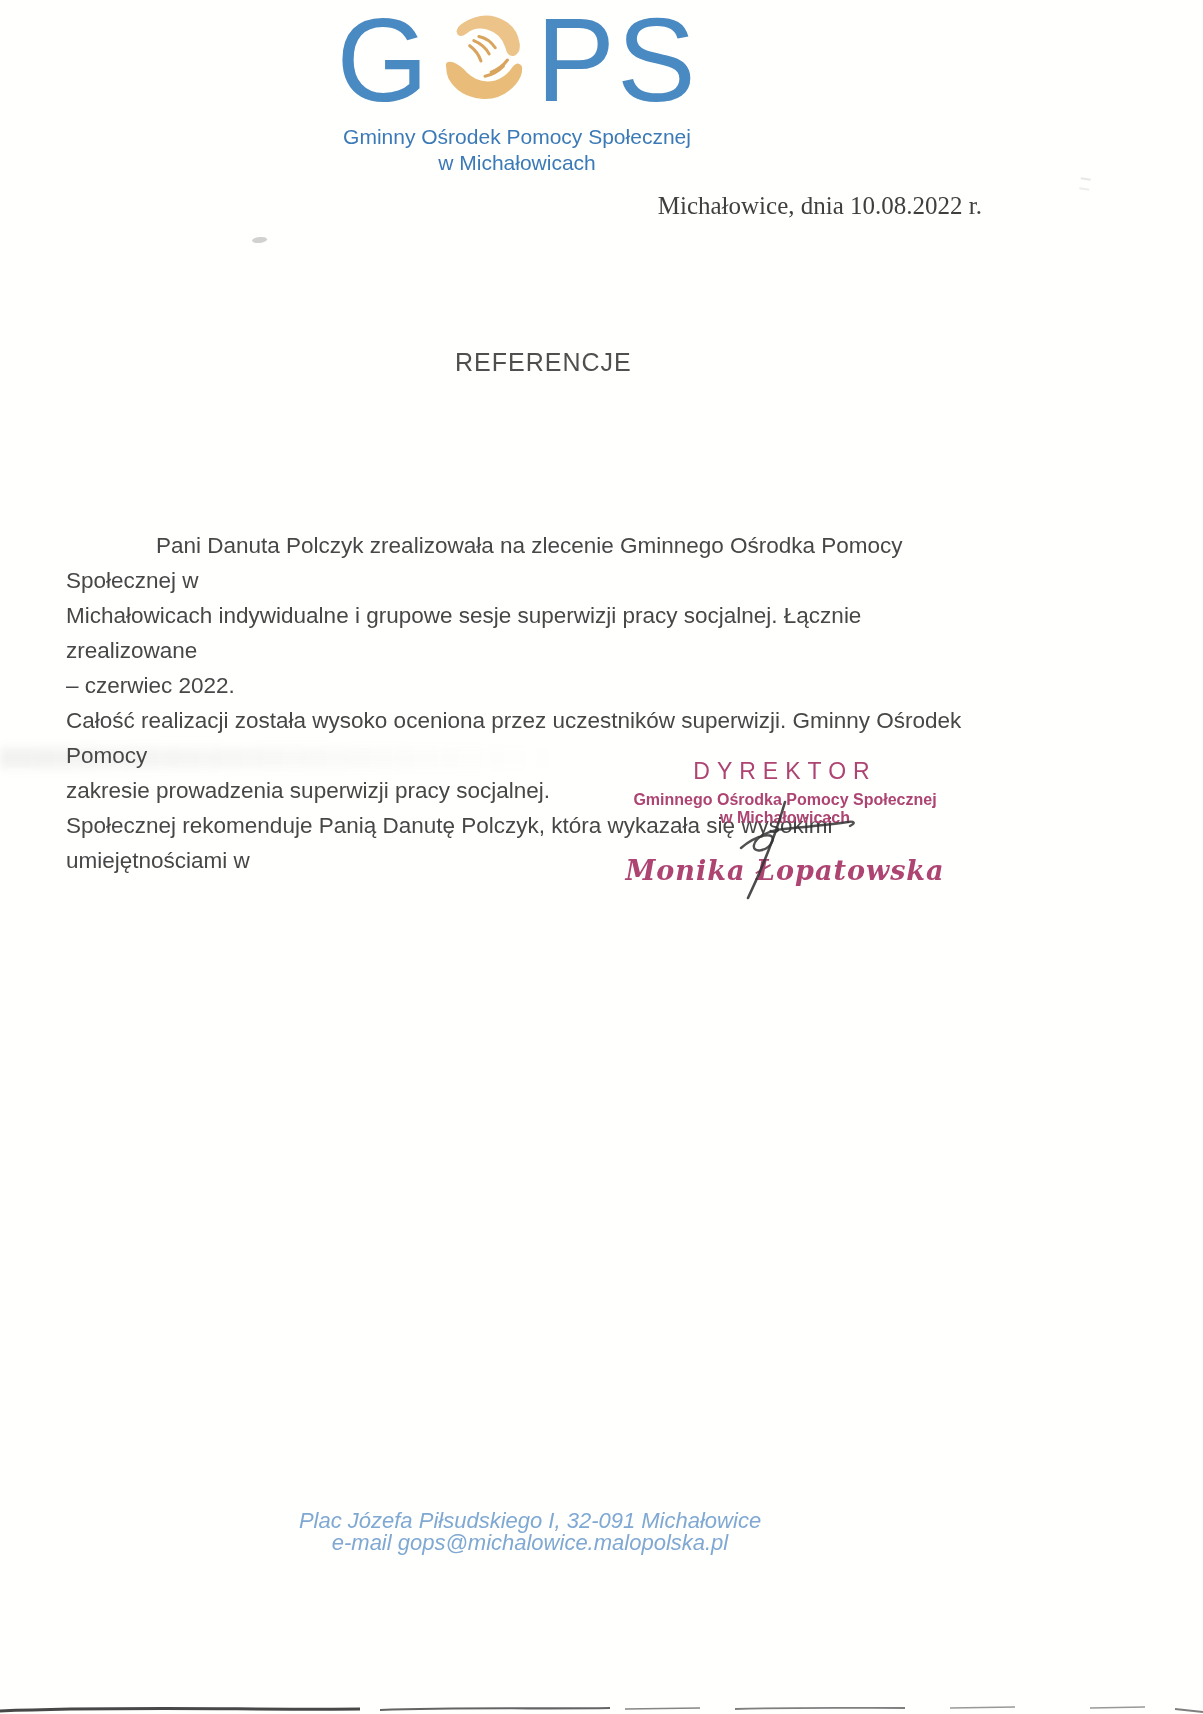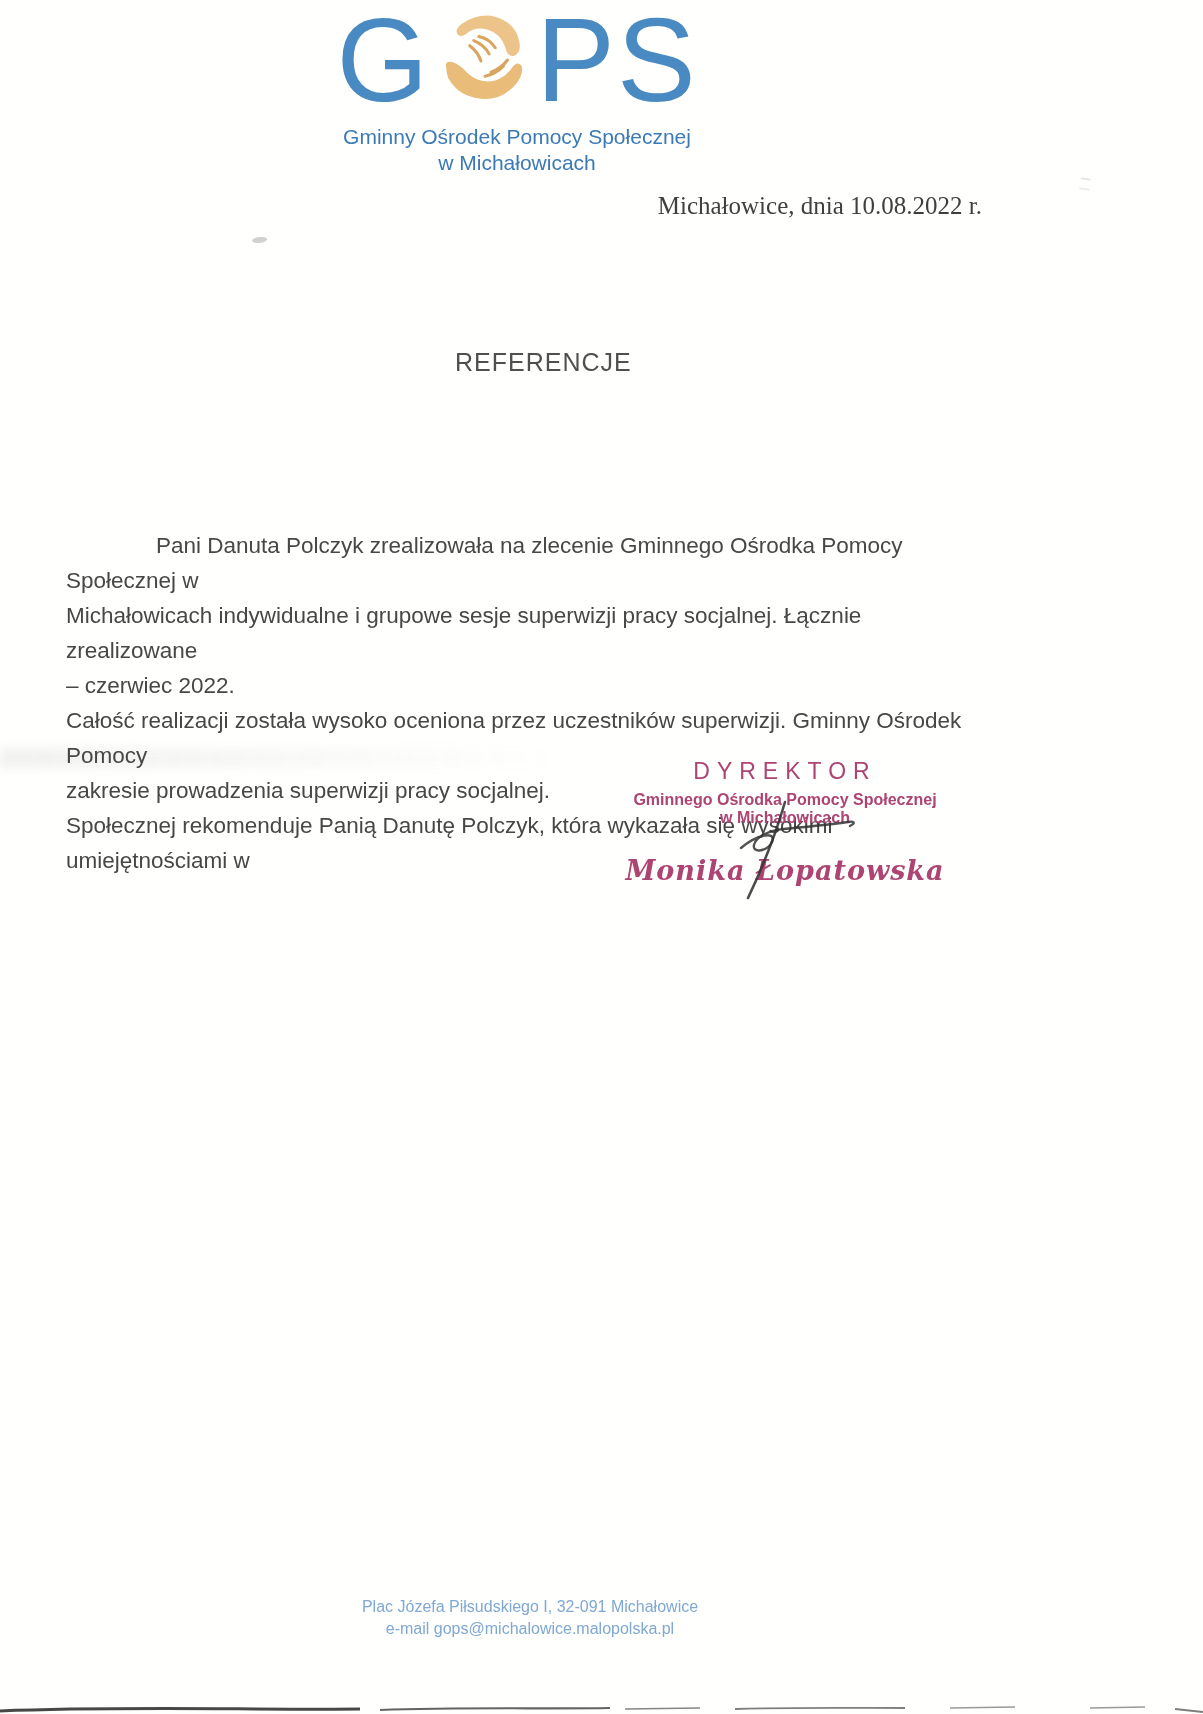--- a/index.html
+++ b/index.html
@@ -133,25 +133,26 @@
   .pen-signature {
     position: absolute;
     left: 100px; top: 48px;
     width: 190px; height: 100px;
     pointer-events: none;
   }
 
   
   .footer-block {
     position: absolute;
-    left: 280px; top: 1596px;
+    left: 280px; top: 1510px;
     width: 500px;
     text-align: center;
-    font-size: 16px;
+    font-size: 22px;
     line-height: 22px;
+    font-style: italic;
   }
 </style>
 </head>
 <body>
 
 <div class="page">
 
   <div class="logo-block">
     <div class="logo-row">
       <span class="logo-letters">G</span>

